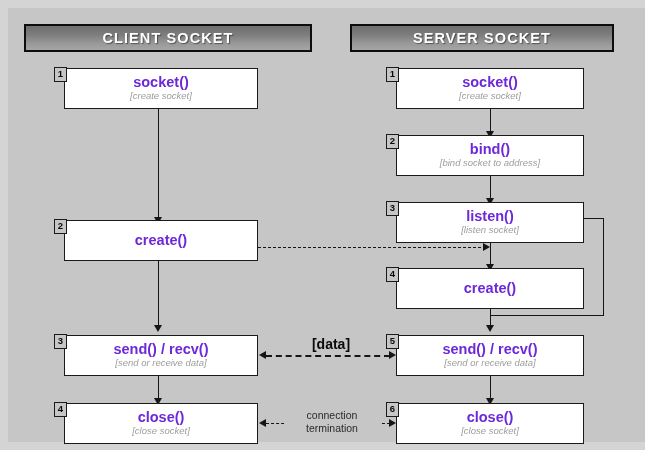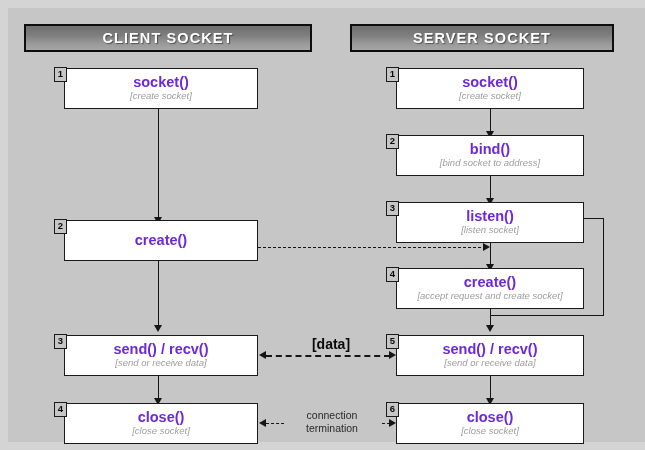--- a/index.html
+++ b/index.html
@@ -252,21 +252,20 @@
 
     <div class="node" style="left:388px; top:194px; width:188px; height:41px;">
       <div class="badge">3</div>
       <div class="fn">listen()</div>
       <div class="desc">[listen socket]</div>
     </div>
 
     <div class="node" style="left:388px; top:260px; width:188px; height:41px;">
       <div class="badge">4</div>
       <div class="fn">create()</div>
-      <div class="desc">[accept request and create socket]</div>
     </div>
 
     <div class="node" style="left:388px; top:327px; width:188px; height:41px;">
       <div class="badge">5</div>
       <div class="fn">send() / recv()</div>
       <div class="desc">[send or receive data]</div>
     </div>
 
     <div class="node" style="left:388px; top:395px; width:188px; height:41px;">
       <div class="badge">6</div>

